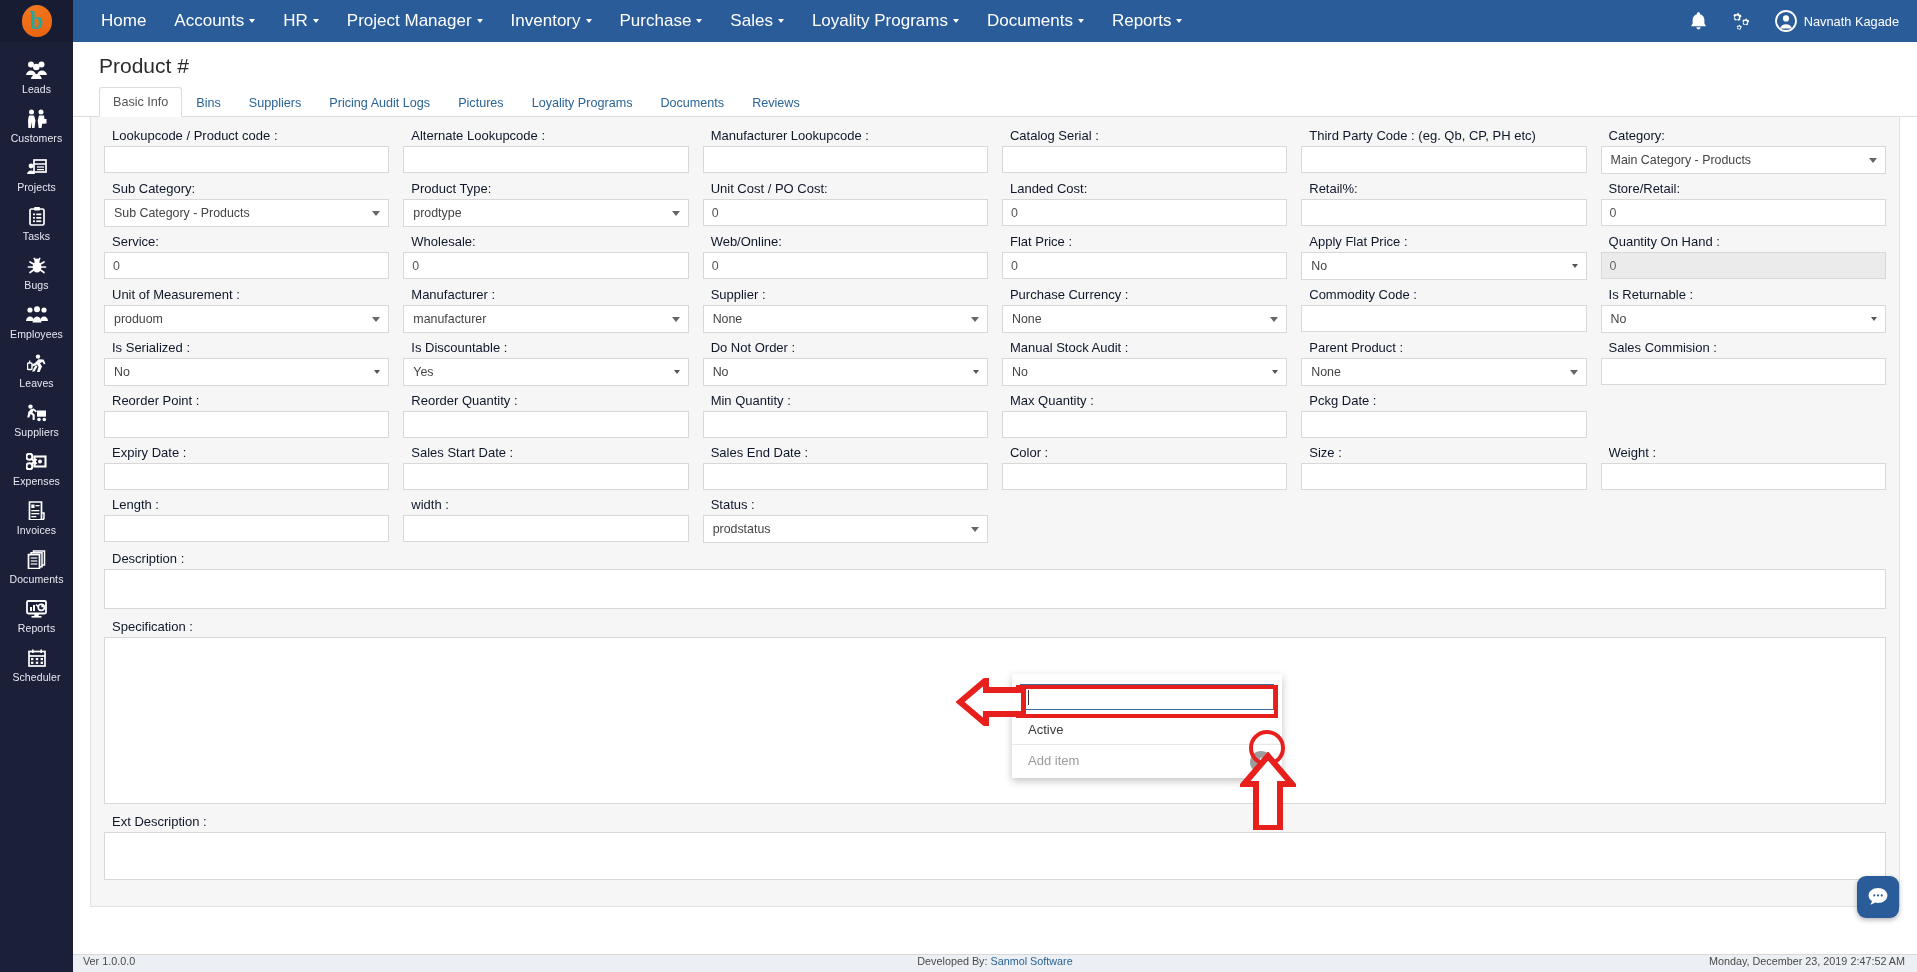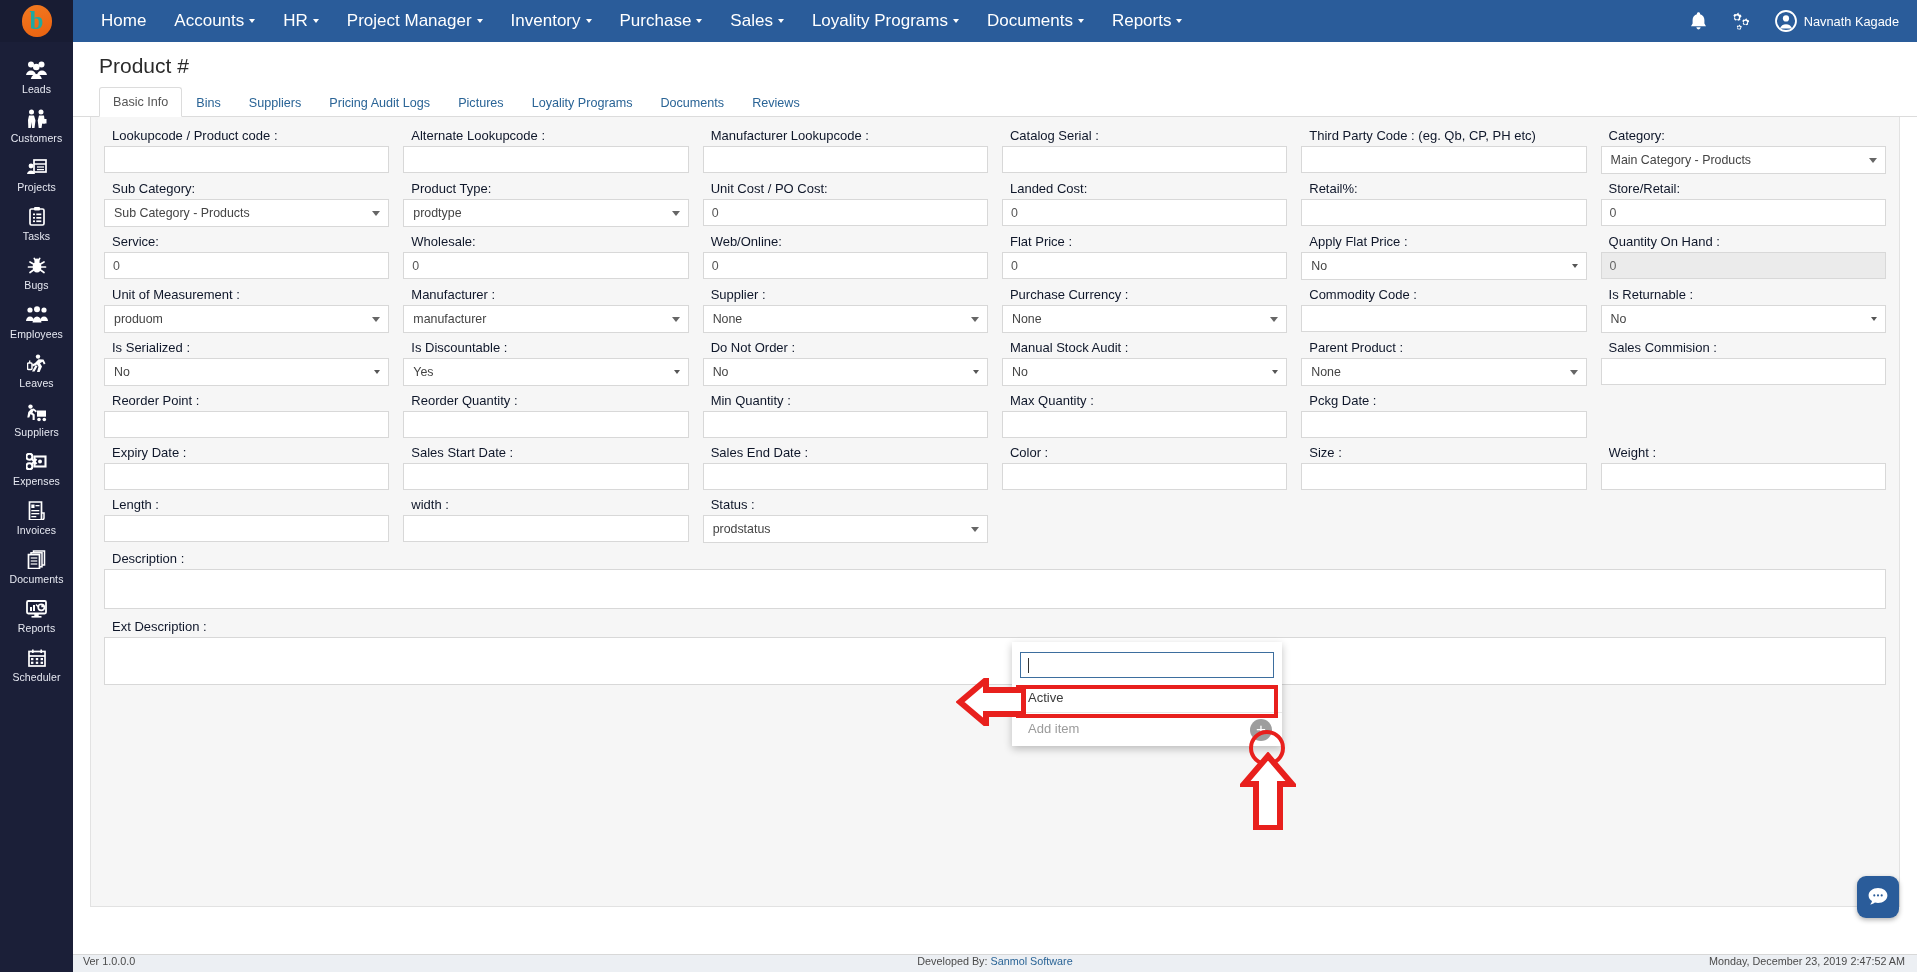--- a/index.html
+++ b/index.html
@@ -131,21 +131,21 @@
   .areablock { padding: 4px 7px 2px 7px; }
   .areablock .lbl { margin-bottom: 3px; }
   .ta {
     width:100%; border:1px solid #d8d8d8; background:#fff;
     resize: none; font-family:"Liberation Sans", sans-serif;
     font-size:12.4px; color:#555; padding:5px 7px;
   }
 
   
   .dd {
-    position: absolute; left: 1012px; top: 642px;
+    position: absolute; left: 1012px; top: 674px;
     width: 270px; background:#ffffff;
     box-shadow: 0 3px 8px rgba(0,0,0,.24);
     z-index: 60; padding: 6px 0 0 0;
   }
   .dd-search {
     margin: 4px 8px 5px 8px; height: 26px;
     border: 1px solid #3d6e9e; background:#fff;
     display:flex; align-items:center; padding-left:7px;
   }
   .dd-caret {
@@ -626,20 +626,24 @@
             <div class="cell w6"></div>
             <div class="cell w6"></div>
           </div>
         </div>
 
       <div class="areablock">
         <div class="lbl">Description :</div>
         <textarea class="ta" rows="2" style="height: 40px;" value=""></textarea>
       </div>
 
+      <div class="areablock">
+        <div class="lbl">Specification :</div>
+        <textarea class="ta" style="height: 167px;" value=""></textarea>
+      </div>
 
       <div class="areablock">
         <div class="lbl">Ext Description :</div>
         <textarea class="ta" style="height: 48px;" value=""></textarea>
       </div>
     </div>
 
     <div class="chat">
       <svg width="24" height="24" viewBox="0 0 24 24">
           <path fill="#fff" d="M12 3C6.8 3 2.6 6.3 2.6 10.4c0 2.3 1.3 4.4 3.4 5.7-.2 1-.8 2.3-1.8 3.4 1.8-.3 3.5-1.1 4.7-2 1 .3 2 .4 3.1.4 5.2 0 9.4-3.3 9.4-7.5S17.2 3 12 3z"></path>

